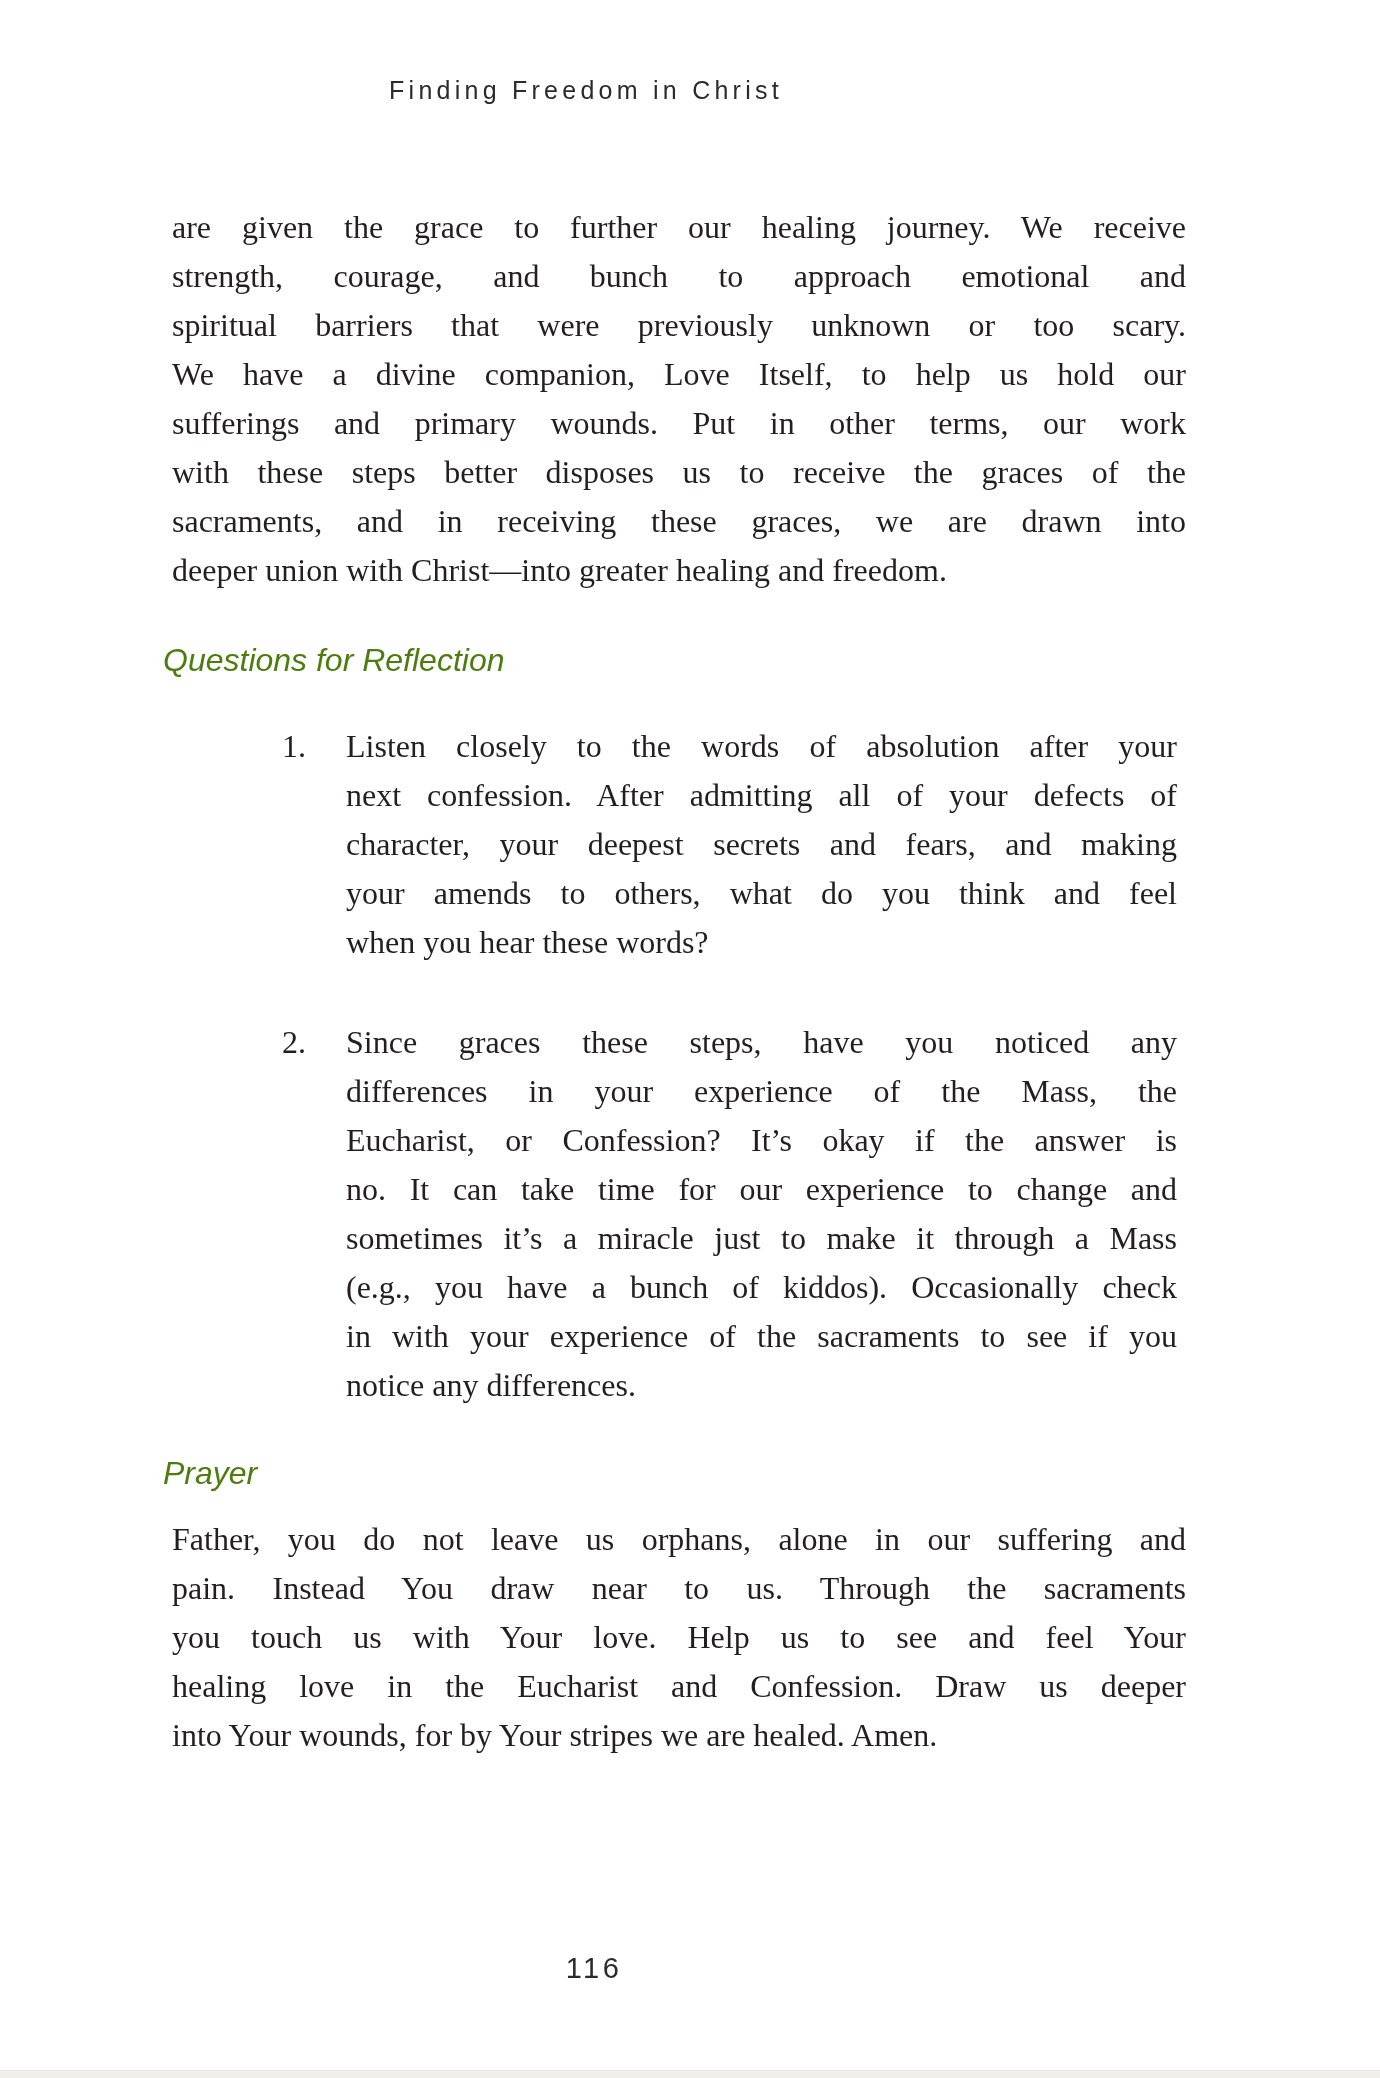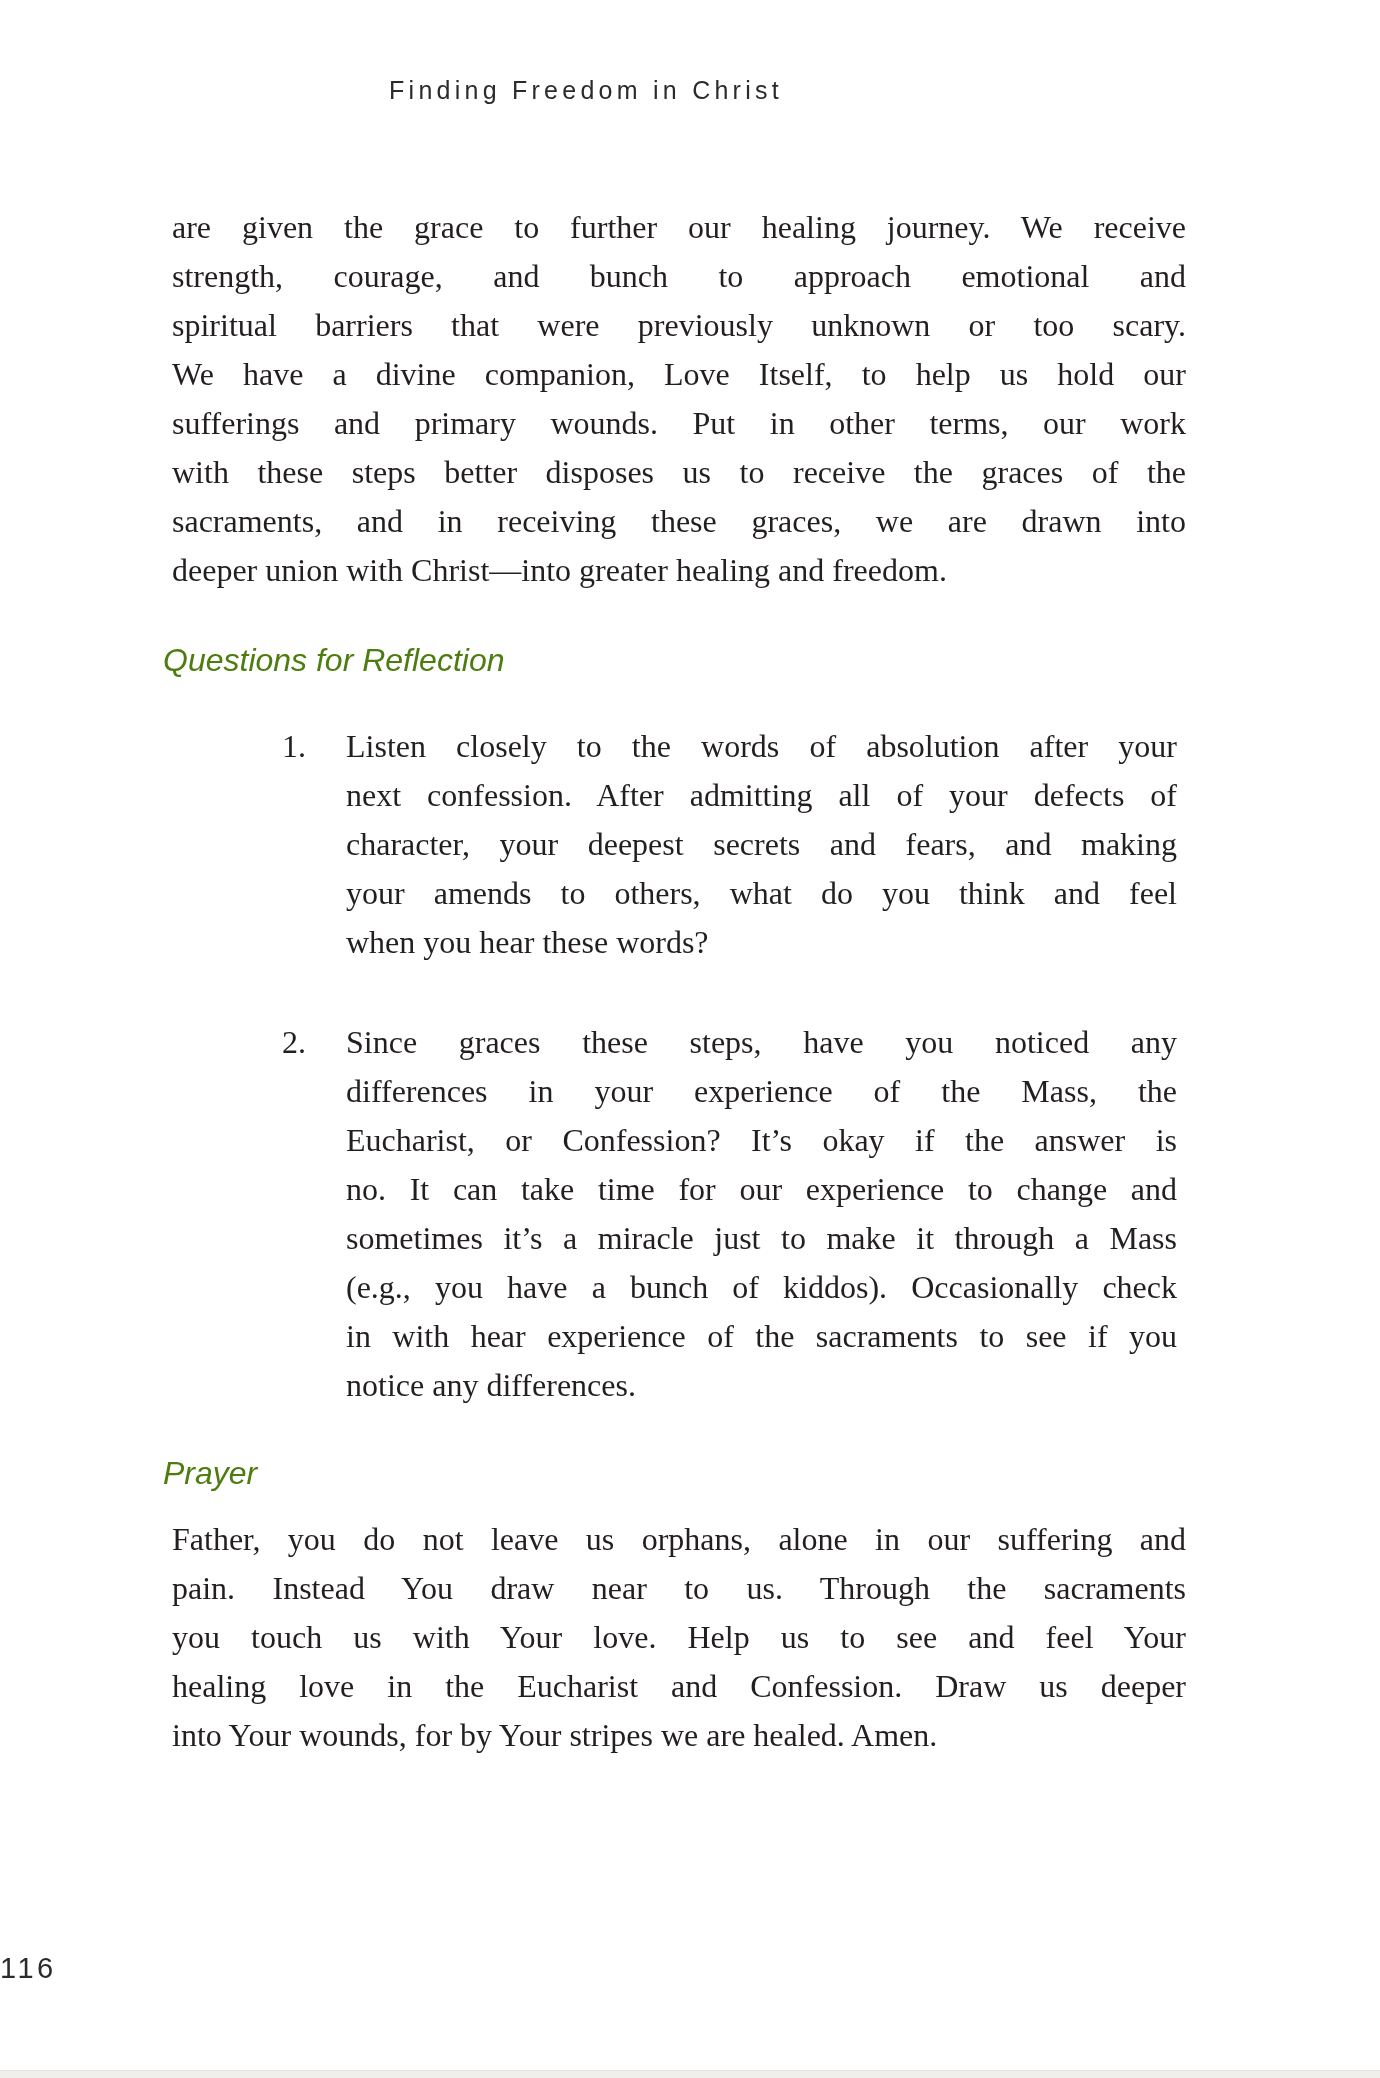--- a/index.html
+++ b/index.html
@@ -56,21 +56,21 @@
     text-align: right;
     padding-right: 40px;
     box-sizing: content-box;
   }
   .list-body { flex: 1 1 auto; min-width: 0; }
   .page-number {
     position: absolute;
     top: 1952px;
     left: 0;
     width: 1188px;
-    text-align: left;
+    text-align: center;
     font-family: "Liberation Sans", sans-serif;
     font-size: 29px;
     letter-spacing: 0.12em;
     color: #2d2a2b;
   }
   .bottom-bar {
     position: absolute;
     left: 0;
     bottom: 0;
     width: 1380px;
@@ -112,21 +112,21 @@
 
   <div class="list-item" style="top:1018px;">
     <div class="list-num">2.</div>
     <div class="list-body">
         <div class="line">Since graces these steps, have you noticed any</div>
         <div class="line">differences in your experience of the Mass, the</div>
         <div class="line">Eucharist, or Confession? It’s okay if the answer is</div>
         <div class="line">no. It can take time for our experience to change and</div>
         <div class="line">sometimes it’s a miracle just to make it through a Mass</div>
         <div class="line">(e.g., you have a bunch of kiddos). Occasionally check</div>
-        <div class="line">in with hear experience of the sacraments to see if you</div>
+        <div class="line">in with your experience of the sacraments to see if you</div>
         <div class="line last">notice any differences.</div>
       </div>
   </div>
 
   <div class="section-heading" style="top:1448px;margin-top:7px;">Prayer</div>
 
   <div class="textblock" style="top:1515px;">
       <div class="line">Father, you do not leave us orphans, alone in our suffering and</div>
       <div class="line">pain. Instead You draw near to us. Through the sacraments</div>
       <div class="line">you touch us with Your love.  Help us to see and feel Your</div>

